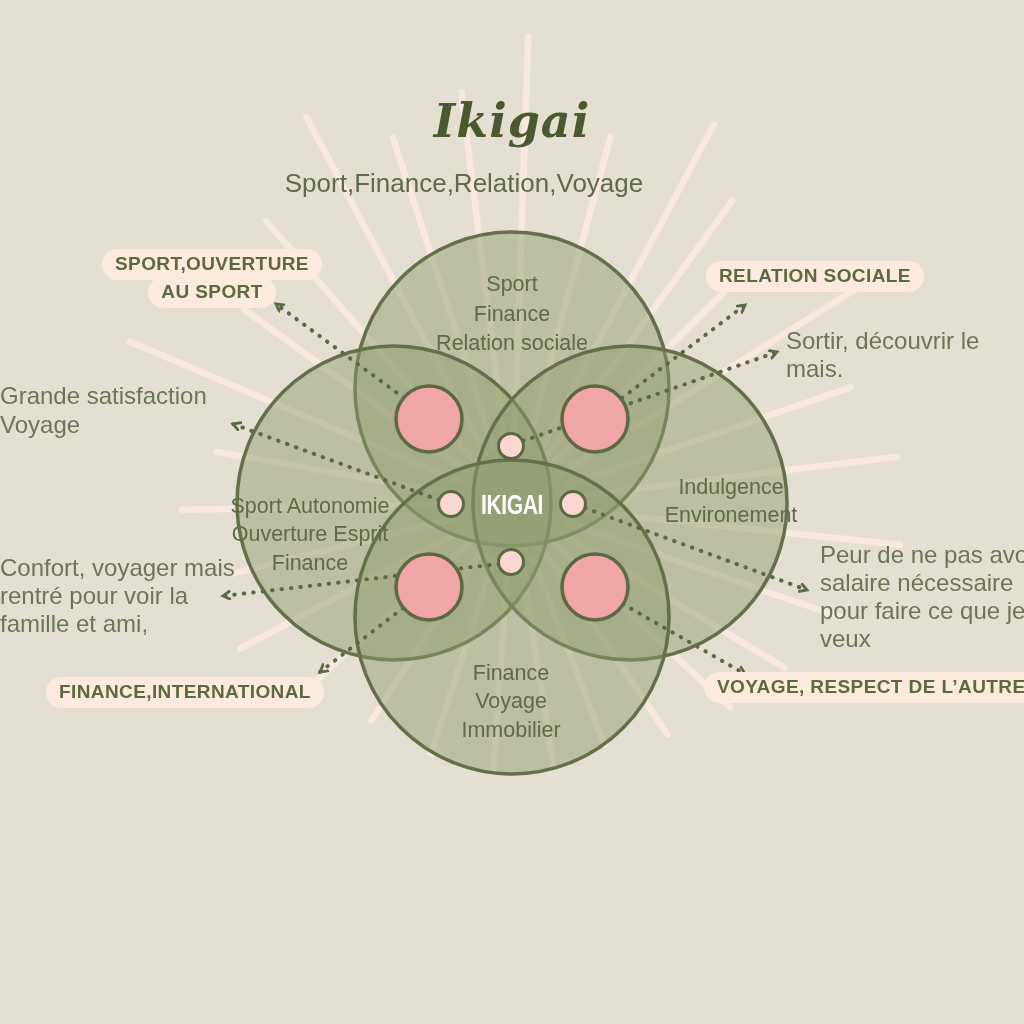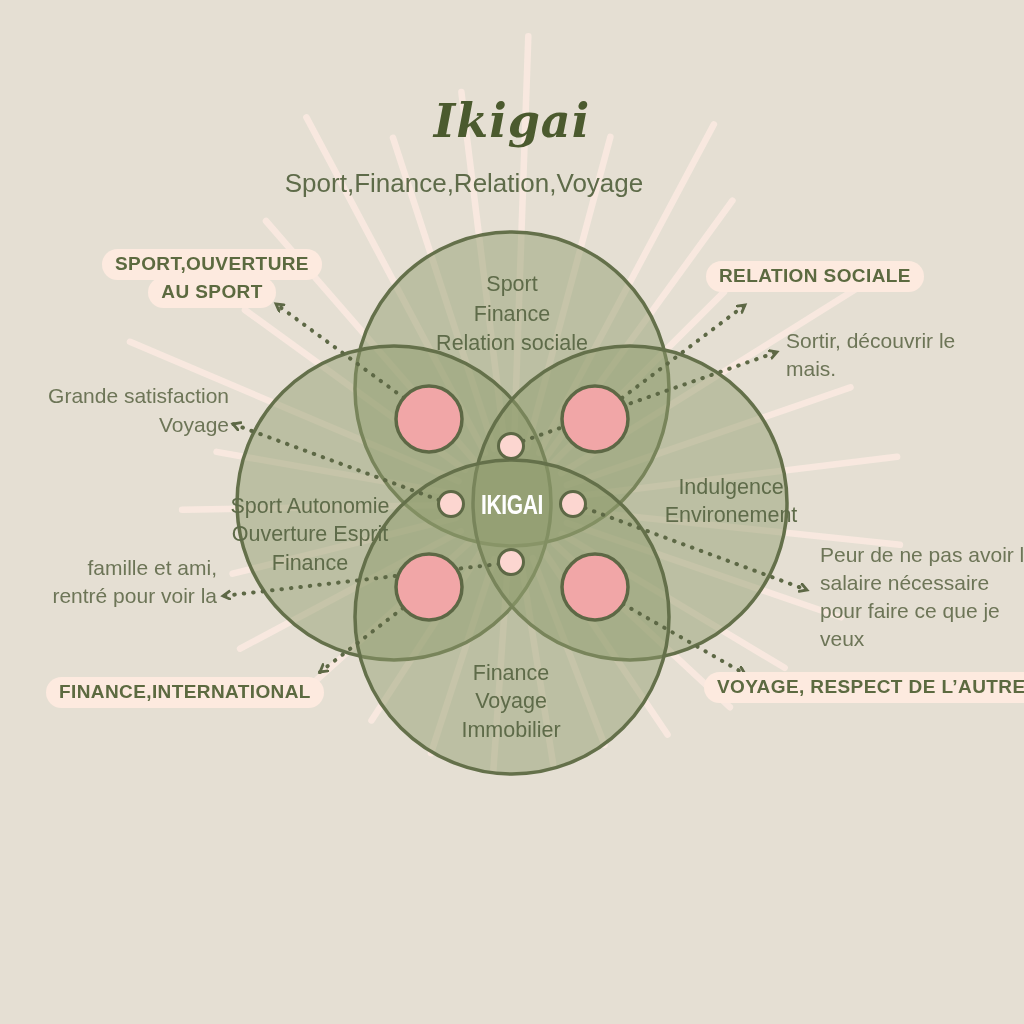--- a/index.html
+++ b/index.html
@@ -23,23 +23,23 @@
   .title{position:absolute;top:94px;left:0;width:1024px;text-align:center;
          font-family:"DejaVu Serif",serif;font-style:italic;font-weight:bold;
          font-size:46px;color:var(--title);letter-spacing:1px;}
   .subtitle{position:absolute;top:168px;left:0;width:928px;text-align:center;
          font-size:26px;font-weight:500;color:var(--text-green);}
   .pill-group{position:absolute;display:flex;flex-direction:column;align-items:center;}
   .pill{display:inline-block;background:var(--pill);color:var(--pill-text);
         font-weight:700;font-size:19px;letter-spacing:.4px;line-height:1.2;
         padding:4px 13px;border-radius:16px;white-space:nowrap;}
   .pill + .pill{margin-top:-3px;}
-  .ann{position:absolute;color:var(--ann-text);font-size:21px;line-height:28px;}
+  .ann{position:absolute;color:var(--ann-text);font-size:24px;line-height:28px;}
   .ann div{white-space:nowrap;}
-  .ann.right-align{text-align:right;}
+  .ann.right-align{}
 </style>
 </head>
 <body>
 
 <div class="stage">
 
   <svg class="diagram" width="1024" height="1024" viewBox="0 0 1024 1024">
     <defs>
       <marker id="ah" markerWidth="14" markerHeight="14" refX="8" refY="5" orient="auto" markerUnits="userSpaceOnUse">
         <path d="M1,1 L8,5 L1,9" fill="none" stroke="#5d6845" stroke-width="2.8" stroke-linecap="round"></path>
@@ -144,22 +144,23 @@
   <div class="pill-group" style="left:704px;top:672px;align-items:flex-start;">
     <span class="pill">VOYAGE, RESPECT DE L’AUTRE</span>
   </div>
 
   <div class="ann right-align" style="left:0;top:381px;width:229px;line-height:29px;">
     <div>Grande satisfaction</div>
     <div>Voyage</div>
   </div>
 
   <div class="ann right-align" style="left:0;top:554px;width:217px;">
+    <div>Confort, voyager mais</div>
+    <div>rentré pour voir la</div>
     <div>famille et ami,</div>
-    <div>rentré pour voir la</div>
   </div>
 
   <div class="ann" style="left:786px;top:327px;">
     <div>Sortir, découvrir le</div>
     <div>mais.</div>
   </div>
 
   <div class="ann" style="left:820px;top:541px;">
     <div>Peur de ne pas avoir le</div>
     <div>salaire nécessaire</div>

